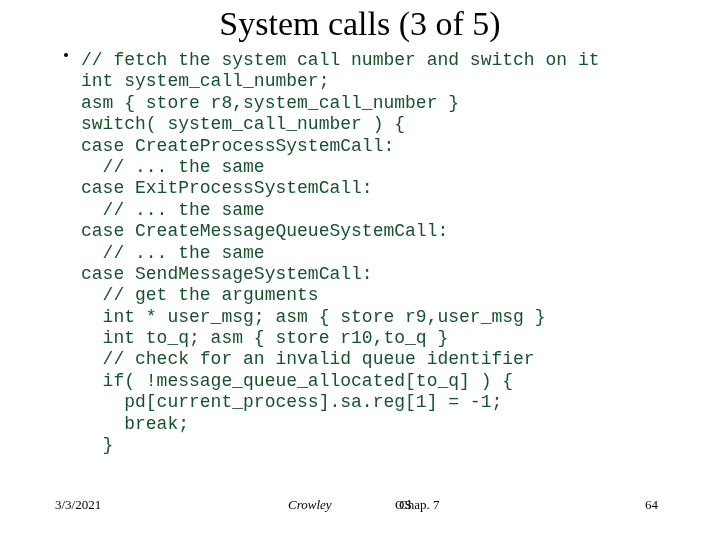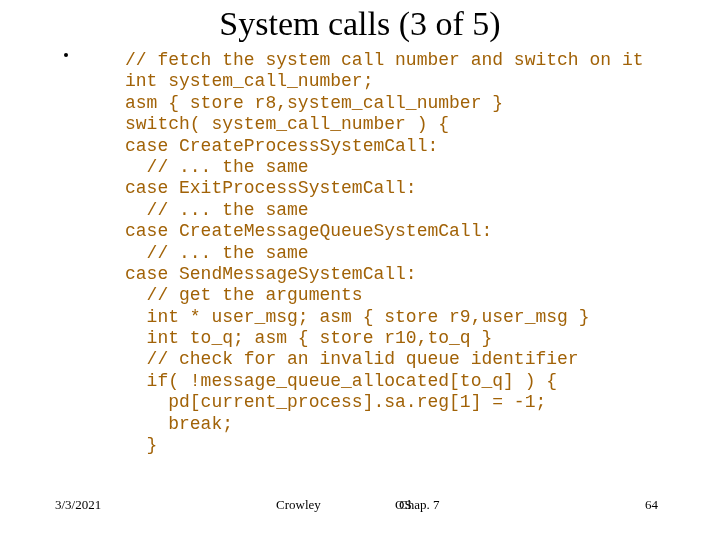--- a/index.html
+++ b/index.html
@@ -41,26 +41,26 @@
   #bullet-marker {
     position: absolute;
     left: 4px;
     top: 3px;
     width: 4px;
     height: 4px;
     background: #000000;
     border-radius: 50%;
   }
   #code-lines {
-    margin-left: 65px;
+    margin-left: 21px;
     font-family: "Liberation Mono", "DejaVu Sans Mono", monospace;
     font-size: 18px;
     line-height: 21.4px;
     letter-spacing: 0px;
-    color: #a16207;
+    color: #14532d;
     white-space: pre;
   }
   .code-line {
     white-space: pre;
     height: 21.4px;
     font-family: "Liberation Mono", "DejaVu Sans Mono", monospace;
   }
   #footer {
     position: absolute;
     left: 0;
@@ -71,21 +71,21 @@
     font-size: 13px;
     line-height: 18px;
     color: #000000;
   }
   .footer-cell {
     position: absolute;
     white-space: pre;
     top: 0;
   }
   #footer-date    { left: 55px; }
-  #footer-author  { left: 276px; }
+  #footer-author  { left: 288px; font-style: italic; }
   #footer-course  { left: 347px; margin-left: 48px; }
   #footer-chapter { left: 399px; }
   #footer-page    { left: 645px; }
 </style>
 </head>
 <body>
 
 <div id="slide">
 
   <div id="slide-title">System calls (3 of 5)</div>

